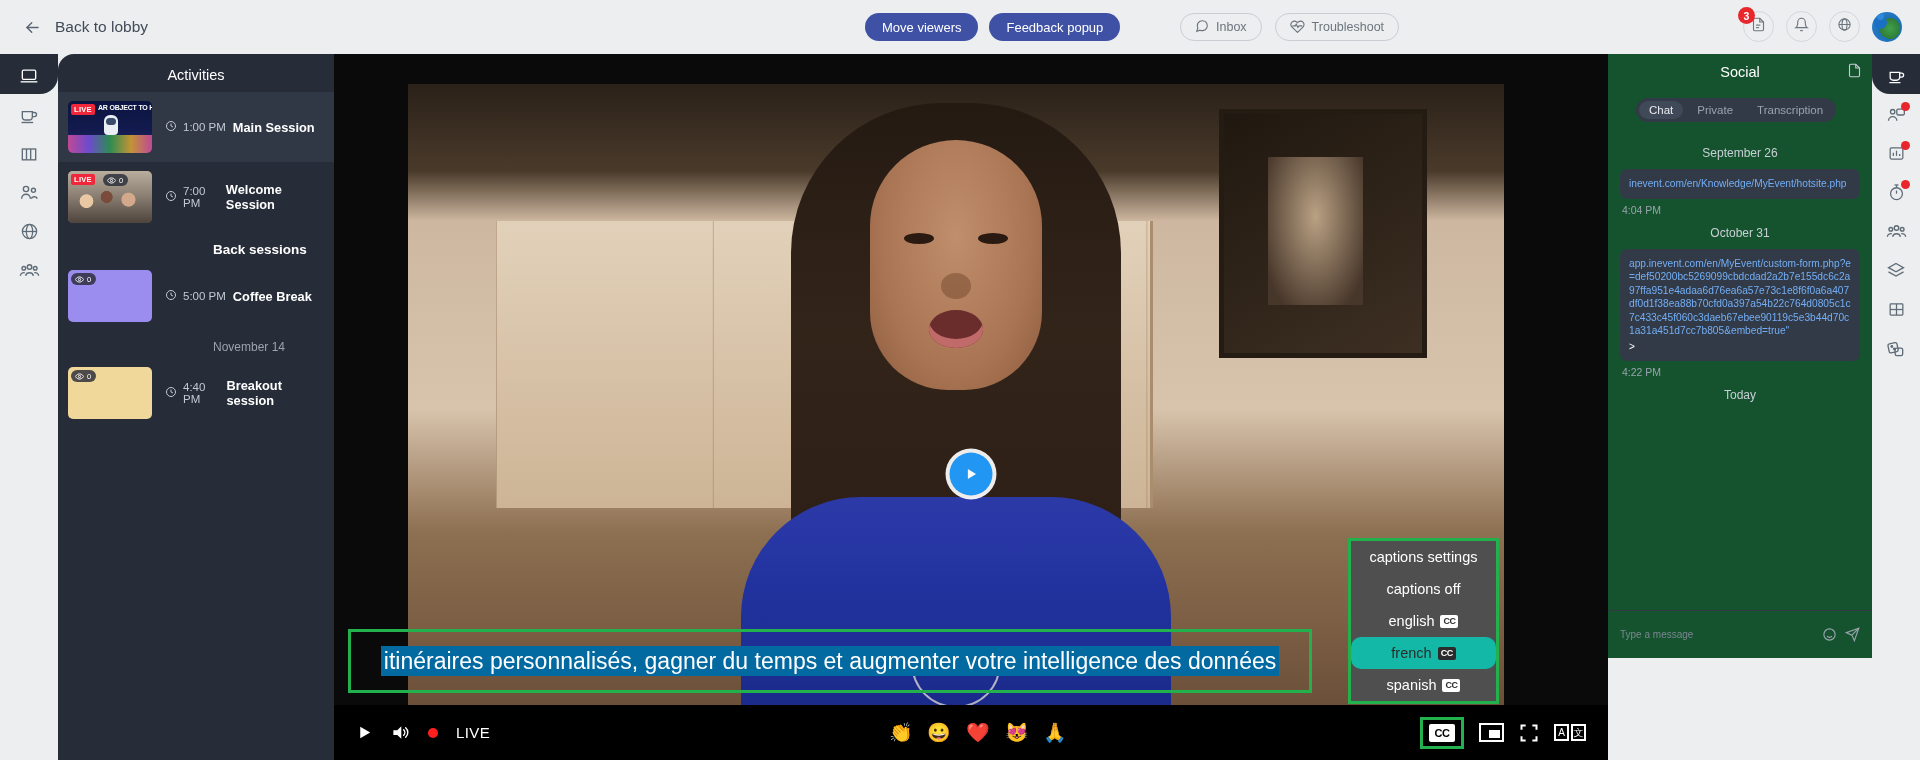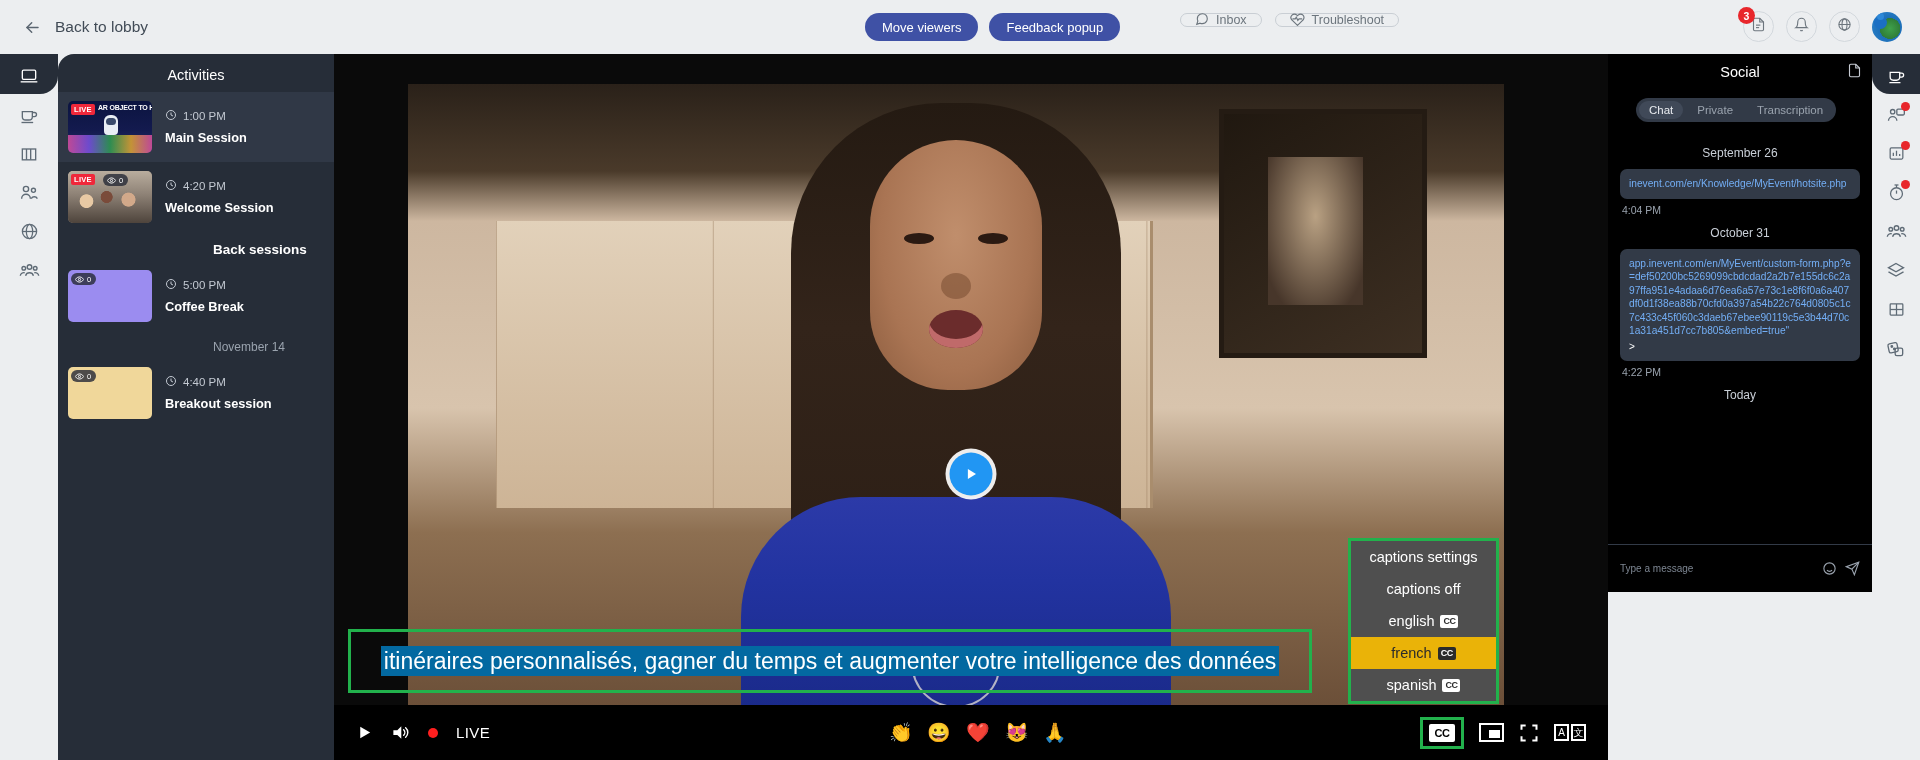--- a/index.html
+++ b/index.html
@@ -21,21 +21,21 @@
   .back-label { font-size: 15.5px; color: #414b56; font-weight: 400; }
 
   .center-btns { position:absolute; left: 865px; top: 13px; display: flex; gap: 11px; }
   .pill-primary {
     background: #3f51a5; color: #fff; border: none; border-radius: 16px;
     padding: 0 17px; height: 28px; font-size: 13px; font-family: "Liberation Sans", sans-serif;
     cursor: pointer; white-space: nowrap; font-weight: 500;
   }
   .pill-outline {
     background: transparent; color: #6c757d; border: 1px solid #c9ced4; border-radius: 16px;
-    height: 14px; padding: 0 14px; font-size: 12.5px; display: flex; align-items: center; gap: 7px;
+    height: 28px; padding: 0 14px; font-size: 12.5px; display: flex; align-items: center; gap: 7px;
     cursor: pointer; font-family: "Liberation Sans", sans-serif; white-space: nowrap;
   }
   .right-outline-btns { position: absolute; left: 1180px; top: 13px; display: flex; gap: 13px; }
 
   .topright-icons { position: absolute; right: 18px; top: 11px; display: flex; align-items: center; gap: 12px; }
   .circ-icon {
     width: 31px; height: 31px; border-radius: 50%; border: 1px solid #d3d8dd;
     display: flex; align-items: center; justify-content: center; position: relative;
     cursor: pointer; background: transparent; color: #6c757d;
   }
@@ -103,21 +103,21 @@
   .eye-tag.shift { left: 35px; }
   .banner-txt {
     position:absolute; top:3px; left:30px; color:#fff; font-size:7px; font-weight:700; letter-spacing:-.2px;
     white-space: nowrap;
   }
   .blobrow { position:absolute; bottom:0; left:0; width:100%; height:18px;
     background: linear-gradient(90deg,#d94fa0,#7a51e0,#2f9e4f,#e0a62f,#d94fa0); opacity:.85;}
   .astro { position:absolute; left:36px; top:14px; width:14px; height:20px; background:#e9eef5; border-radius:6px 6px 4px 4px;}
   .astro::before{content:'';position:absolute;left:2px;top:3px;width:10px;height:7px;background:#3a4a6b;border-radius:4px;}
   .people-img { position:absolute; inset:0; }
-  .session-meta { display: flex; flex-direction: column; gap: 7px; }
+  .session-meta { display: flex; flex-direction: row; gap: 7px; }
   .time-line { display: flex; align-items: center; gap: 6px; color: #c3c9d2; font-size: 11.5px; }
   .session-name { color: #ffffff; font-size: 12.8px; font-weight: 600; }
   .past-head { color:#ffffff; font-size:13.5px; font-weight:700; padding: 10px 0 4px 155px; }
   .date-sep { color:#9aa3ae; font-size:12px; padding: 9px 0 4px 155px; }
 
   
   .stage {
     position: absolute; left: 334px; top: 54px; width: 1274px; height: 706px; background: #000;
   }
   .video {
@@ -182,21 +182,21 @@
 
   
   .cap-menu {
     position:absolute; left: 1348px; top: 538px; width: 151px;
     border: 3px solid #22b14c; background: #4f4f4f; z-index: 9;
   }
   .cap-item {
     height: 32px; display:flex; align-items:center; justify-content:center; gap: 6px;
     color: #ffffff; font-size: 14.5px; cursor:pointer;
   }
-  .cap-item.hl { background: #eab308; color: #2b2b2b; }
+  .cap-item.hl { background: #14b8a6; color: #2b2b2b; border-radius: 10px; }
   .cc-box {
     display:inline-flex; align-items:center; justify-content:center;
     width: 18px; height: 13px; background: #ffffff; color:#2b2b2b; border-radius: 2px;
     font-size: 9px; font-weight: 700; letter-spacing: -.5px;
   }
   .cap-item.hl .cc-box { background:#2b2b2b; color:#ffffff; }
 
   
   .player-bar {
     position:absolute; left: 334px; top: 705px; width: 1274px; height: 55px;
@@ -212,22 +212,22 @@
   .cc-white { width: 26px; height: 18px; background:#fff; color:#000; font-size:11px; font-weight:700;
     display:flex; align-items:center; justify-content:center; border-radius:2px; letter-spacing:-.5px;}
   .pip { width: 25px; height: 19px; border: 2px solid #fff; position:relative; }
   .pip::after { content:''; position:absolute; right:2px; bottom:2px; width:11px; height:8px; background:#fff; }
   .translate-ic { display:flex; gap: 2px; }
   .translate-ic span { width: 15px; height: 17px; border:2px solid #fff; color:#fff; font-size:10px;
     display:flex;align-items:center;justify-content:center;}
 
   
   .social {
-    position:absolute; left: 1608px; top: 54px; width: 264px; height: 538px;
-    background: #000000;
+    position:absolute; left: 1608px; top: 54px; width: 264px; height: 604px;
+    background: #14532d;
   }
   .social-head { display:flex; align-items:center; justify-content:center; position:relative;
     height: 36px; }
   .social-title { color:#fff; font-size: 14.5px; font-weight:500; }
   .social-head-icons { position:absolute; right: 10px; top: 9px; display:flex; gap: 16px; color:#c7ccd4; }
   .social-tabs { display:flex; gap: 4px; margin: 8px 0 0 28px; background:#323a47; border-radius: 14px;
     padding: 3px; width: fit-content; }
   .stab { font-size: 11.5px; color:#9aa3ae; padding: 3px 10px; border-radius: 11px; cursor:pointer; }
   .stab.on { background: #404958; color:#e8ebef; }
   .chat-body { padding: 14px 12px 0 12px; height: 590px; overflow:hidden; }
@@ -426,21 +426,21 @@
         </span>
       </div>
       <div class="session-meta">
         <div class="time-line">
           <span>
             <svg width="12" height="12" viewBox="0 0 24 24" fill="none" stroke="currentColor" stroke-width="2">
                 <circle cx="12" cy="12" r="9"></circle>
                 <polyline points="12 7 12 12 16 14"></polyline>
               </svg>
           </span>
-          <span>4:20 PM</span>
+          <span>7:00 PM</span>
         </div>
         <div class="session-name">Welcome Session</div>
       </div>
     </div>
 
     <div class="past-head">Back sessions</div>
 
     <div class="session-row">
       <div class="thumb purple">
         <span class="eye-tag">

